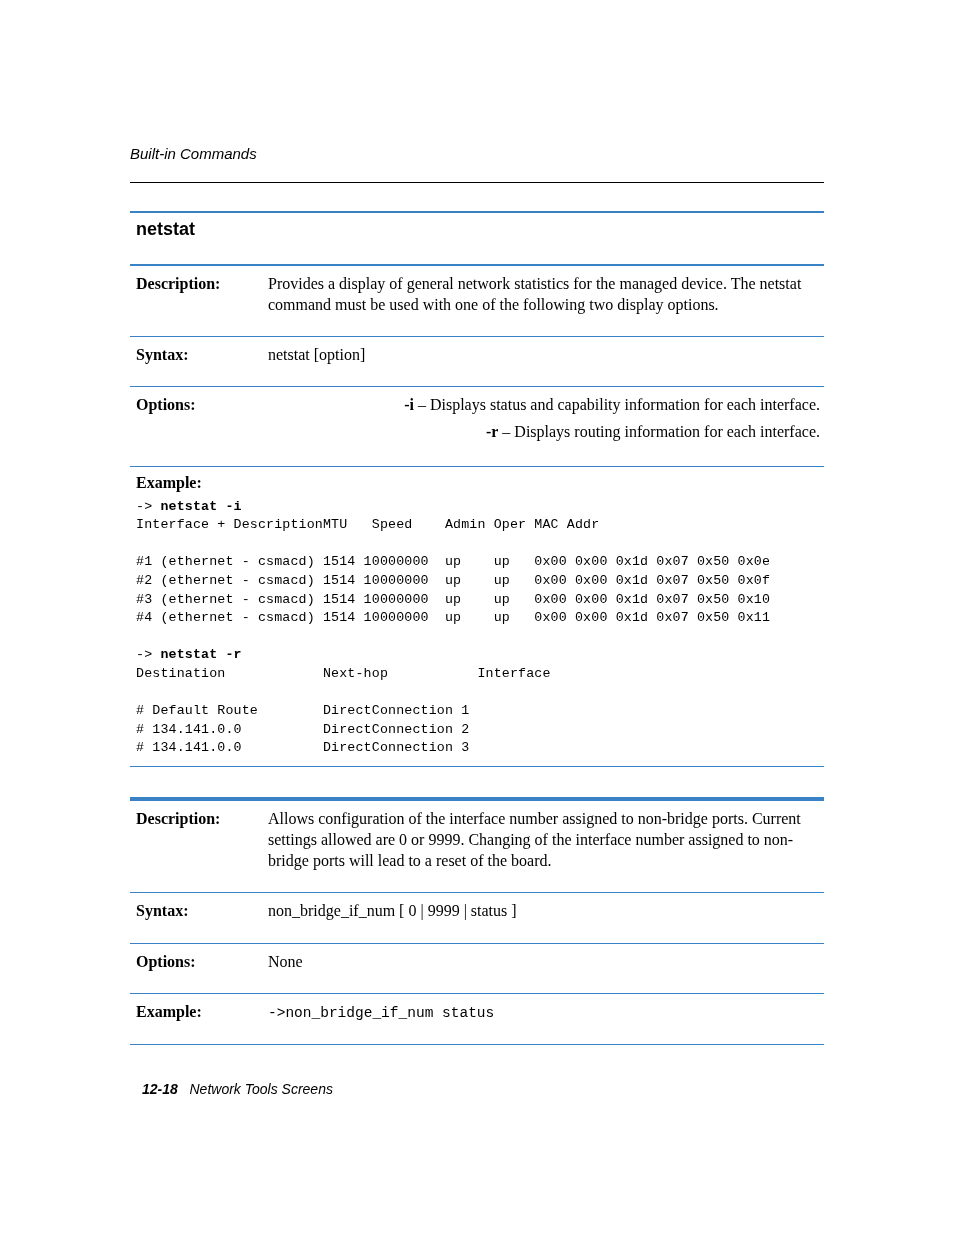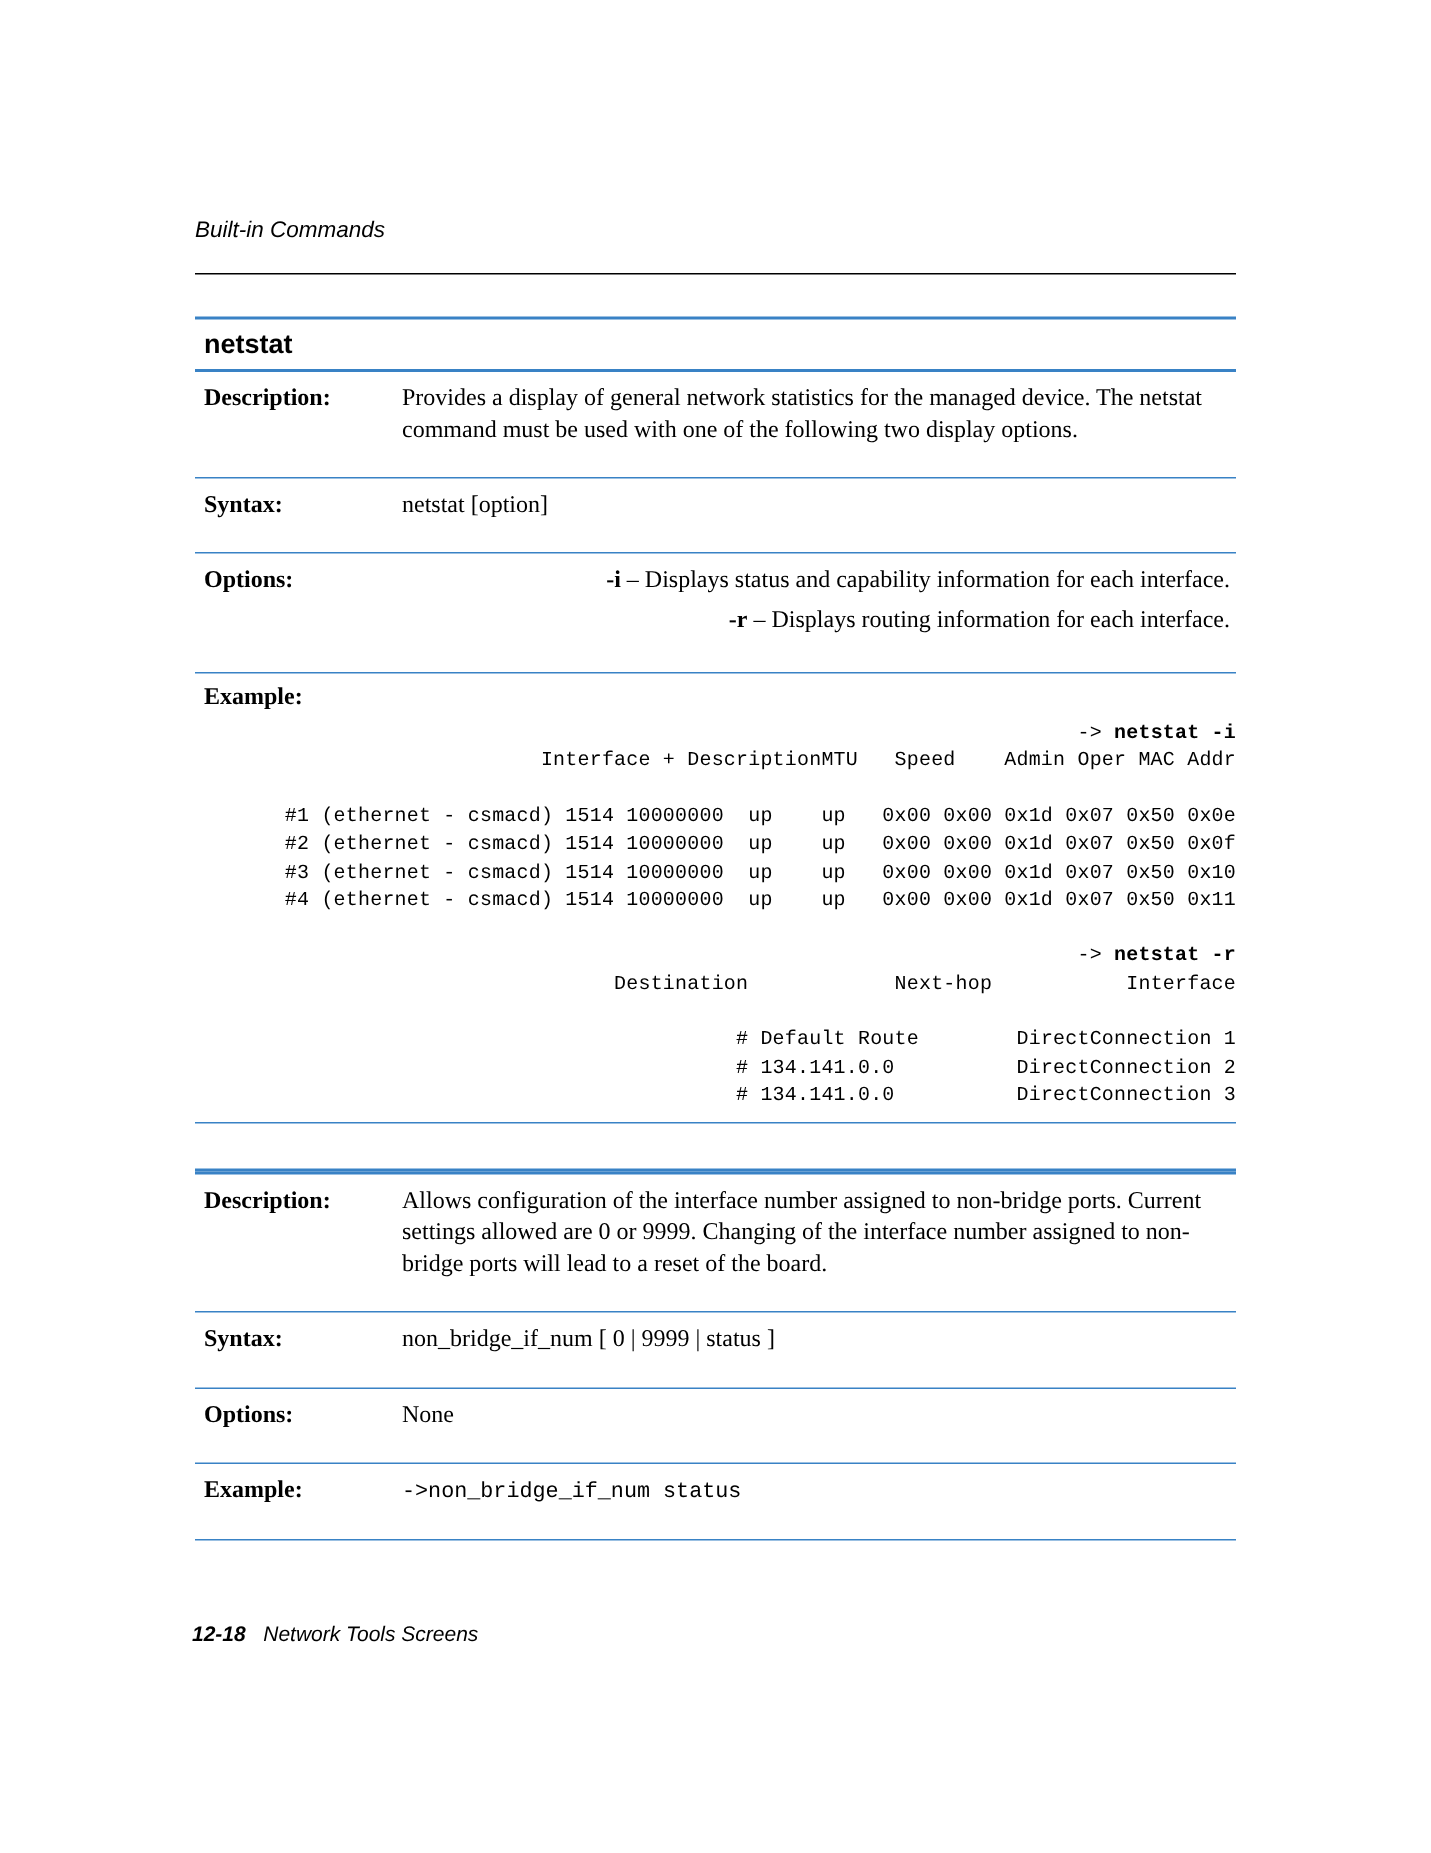--- a/index.html
+++ b/index.html
@@ -32,21 +32,21 @@
     margin: 0;
   }
   .blue-thin {
     border-top: 1.2px solid #3982c5;
     margin: 0;
   }
   .cmd-title {
     font-family: Arial, Helvetica, sans-serif;
     font-weight: bold;
     font-size: 18px;
-    padding: 6px 0 6px 6px;
+    padding: 6px 0 24px 6px;
   }
   table.desc-table {
     width: 100%;
     border-collapse: collapse;
   }
   table.desc-table td {
     vertical-align: top;
     padding: 7px 4px 21px 6px;
     font-size: 16px;
     line-height: 1.32;
@@ -68,30 +68,29 @@
     font-size: 16px;
     padding: 7px 0 2px 6px;
   }
   pre.example {
     font-family: "Courier New", Courier, monospace;
     font-size: 13.3px;
     line-height: 1.4;
     margin: 4px 0 8px 6px;
     white-space: pre;
     letter-spacing: 0.15px;
-    text-align: right;
   }
   pre.example .bold { font-weight: bold; }
   .mono-inline {
     font-family: "Courier New", Courier, monospace;
     font-size: 14.5px;
   }
   .footer {
     position: absolute;
-    left: 128px;
+    left: 142px;
     bottom: 138px;
     font-family: Arial, Helvetica, sans-serif;
     font-size: 14px;
     font-style: italic;
   }
   .footer .pg { font-weight: bold; font-style: italic; }
 </style>
 </head>
 <body>
 

